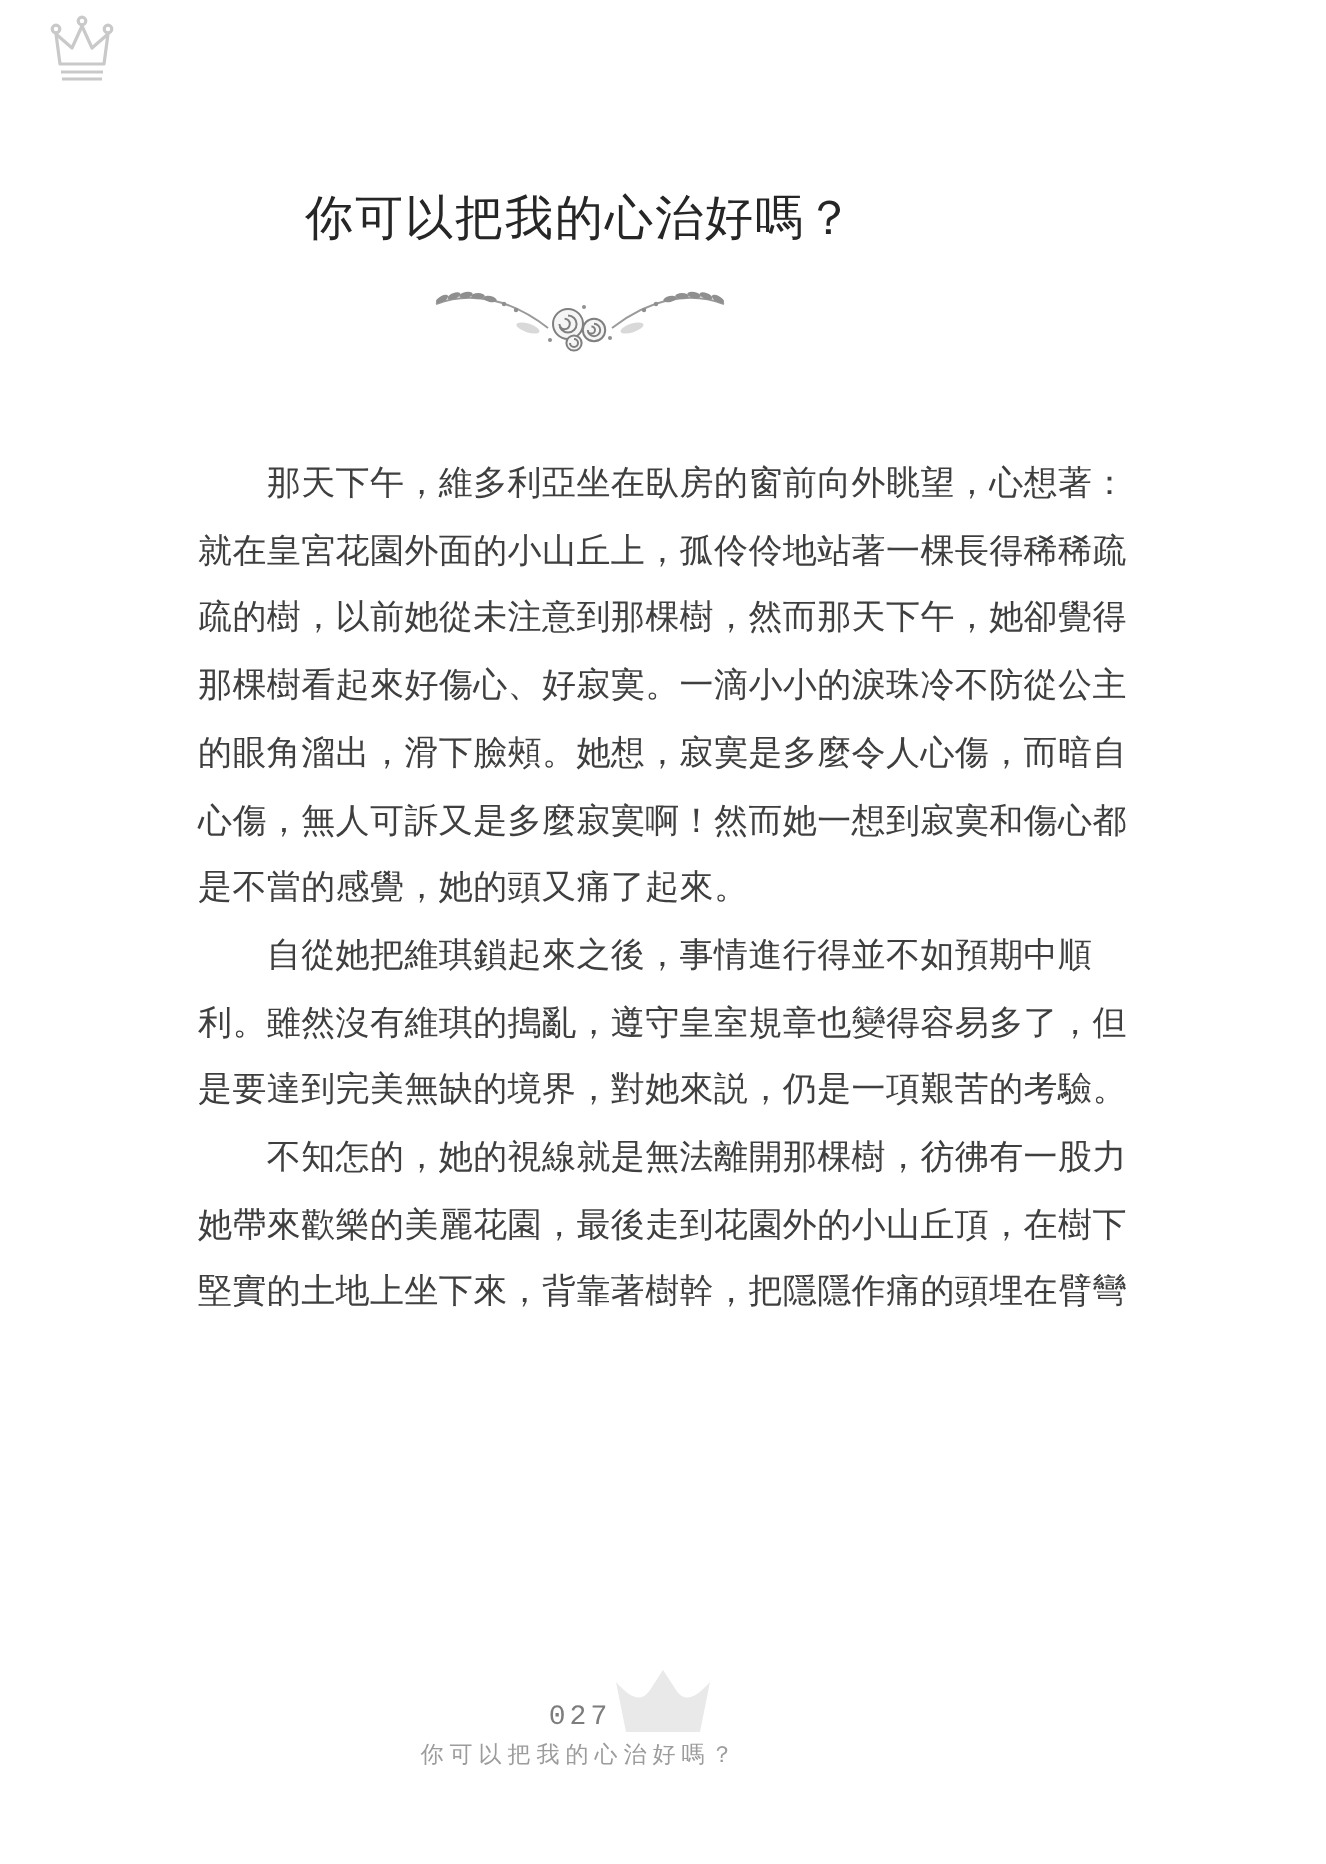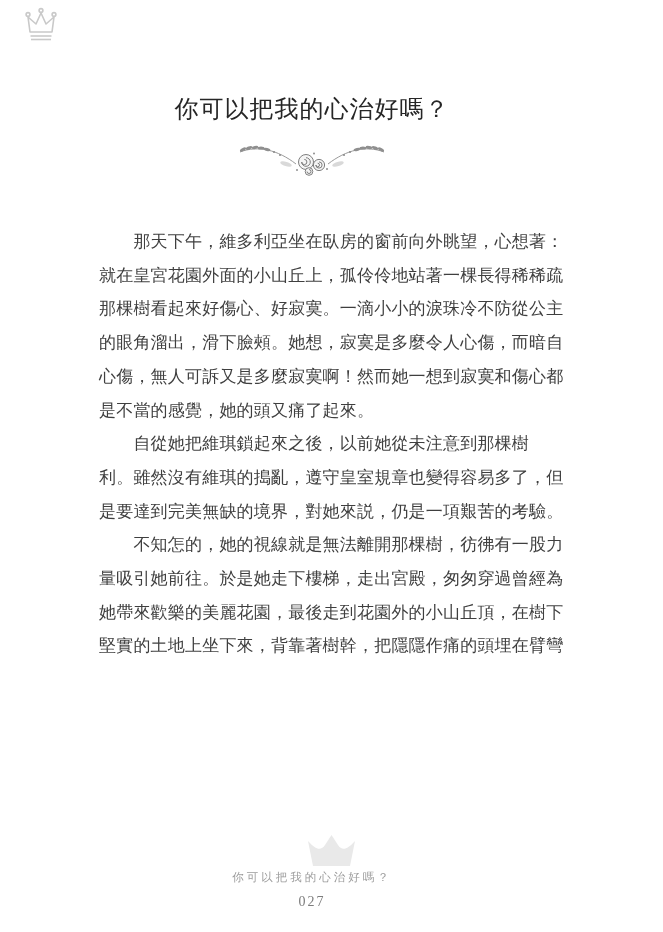--- a/index.html
+++ b/index.html
@@ -2,21 +2,20 @@
 <html><head>
 <meta charset="utf-8">
 <style>
   html,body{margin:0;padding:0;background:#ffffff;}
   #page{
     position:relative;
     width:580px;height:932px;
     background:#ffffff;
     overflow:hidden;
     font-family:"Liberation Sans","DejaVu Sans",sans-serif;
-    padding-left:44px;
   }
   
   .top-crown{
     position:absolute;left:24px;top:6px;width:34px;height:38px;
   }
   
   .chapter-title{
     position:absolute;left:0;top:93px;width:100%;
     text-align:center;
     font-family:"Liberation Serif","DejaVu Serif",serif;
@@ -36,24 +35,23 @@
     letter-spacing:0.2px;
   }
   .body-line{white-space:nowrap;}
   
   .footer-crown{
     position:absolute;left:303px;top:833px;width:57px;height:36px;
   }
   .page-number{
     position:absolute;left:0;top:851px;width:100%;
     text-align:center;
-    font-family:Liberation Serif, serif;
+    font-family:Liberation Mono, monospace;
     font-size:14px;letter-spacing:2px;
     color:#7d7d7d;
-    margin-top:43px;
   }
   .running-title{
     position:absolute;left:0;top:870px;width:100%;
     text-align:center;
     font-family:"Liberation Serif","DejaVu Serif",serif;
     font-size:11.5px;letter-spacing:3px;
     color:#9c9c9c;
   }
 </style>
 </head>
@@ -119,29 +117,29 @@
         <circle cx="63" cy="30" r="1"></circle>
         <circle cx="93" cy="29" r="1"></circle>
         <circle cx="80" cy="13.5" r="1"></circle>
       </g>
     </svg>
   </div>
 
   <div class="body-text">
       <div class="body-line">　　那天下午，維多利亞坐在臥房的窗前向外眺望，心想著：</div>
       <div class="body-line">就在皇宮花園外面的小山丘上，孤伶伶地站著一棵長得稀稀疏</div>
+      <div class="body-line">疏的樹，以前她從未注意到那棵樹，然而那天下午，她卻覺得</div>
       <div class="body-line">那棵樹看起來好傷心、好寂寞。一滴小小的淚珠冷不防從公主</div>
       <div class="body-line">的眼角溜出，滑下臉頰。她想，寂寞是多麼令人心傷，而暗自</div>
       <div class="body-line">心傷，無人可訴又是多麼寂寞啊！然而她一想到寂寞和傷心都</div>
       <div class="body-line">是不當的感覺，她的頭又痛了起來。</div>
-      <div class="body-line">　　自從她把維琪鎖起來之後，以前她從未注意到那棵樹</div>
+      <div class="body-line">　　自從她把維琪鎖起來之後，事情進行得並不如預期中順</div>
       <div class="body-line">利。雖然沒有維琪的搗亂，遵守皇室規章也變得容易多了，但</div>
       <div class="body-line">是要達到完美無缺的境界，對她來説，仍是一項艱苦的考驗。</div>
       <div class="body-line">　　不知怎的，她的視線就是無法離開那棵樹，彷彿有一股力</div>
-      <div class="body-line">量吸引她前往。於是她走下樓梯，走出宮殿，匆匆穿過曾經為</div>
       <div class="body-line">她帶來歡樂的美麗花園，最後走到花園外的小山丘頂，在樹下</div>
       <div class="body-line">堅實的土地上坐下來，背靠著樹幹，把隱隱作痛的頭埋在臂彎</div>
     </div>
 
   <div class="footer-crown">
     <svg width="57" height="36" viewBox="0 0 57 36">
       <path d="M10 33 L5 8 C13 17 18 18 22 12 L28.5 2 L35 12 C39 18 44 17 52 8 L47 33 Z" fill="#e9e9e9" stroke="none"></path>
     </svg>
   </div>
 

